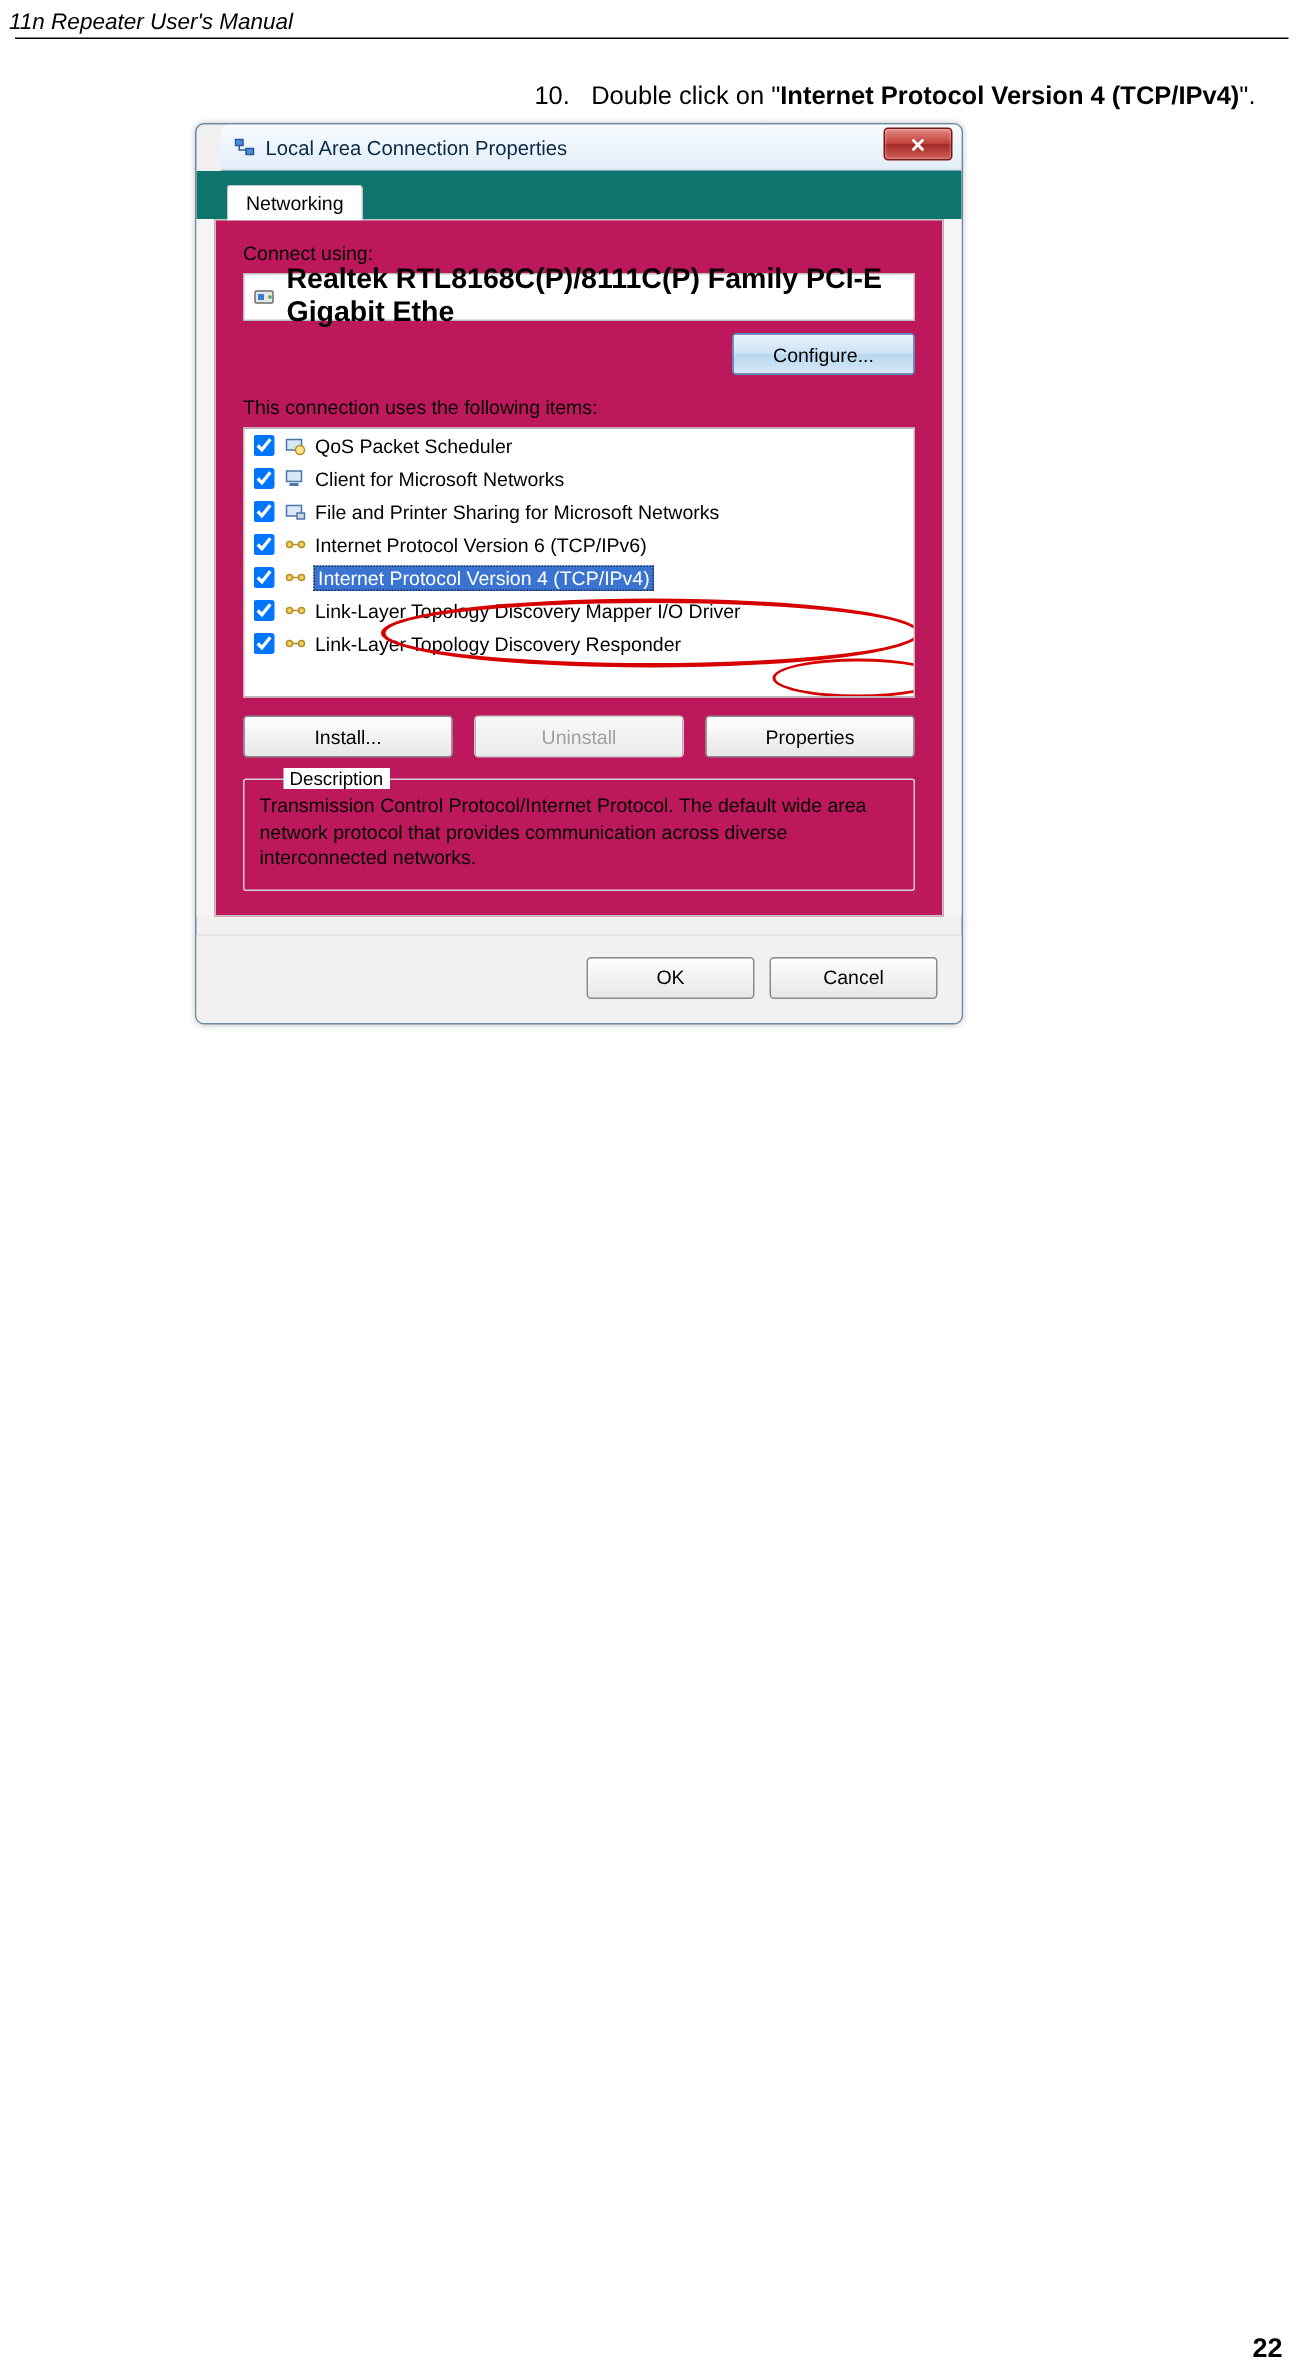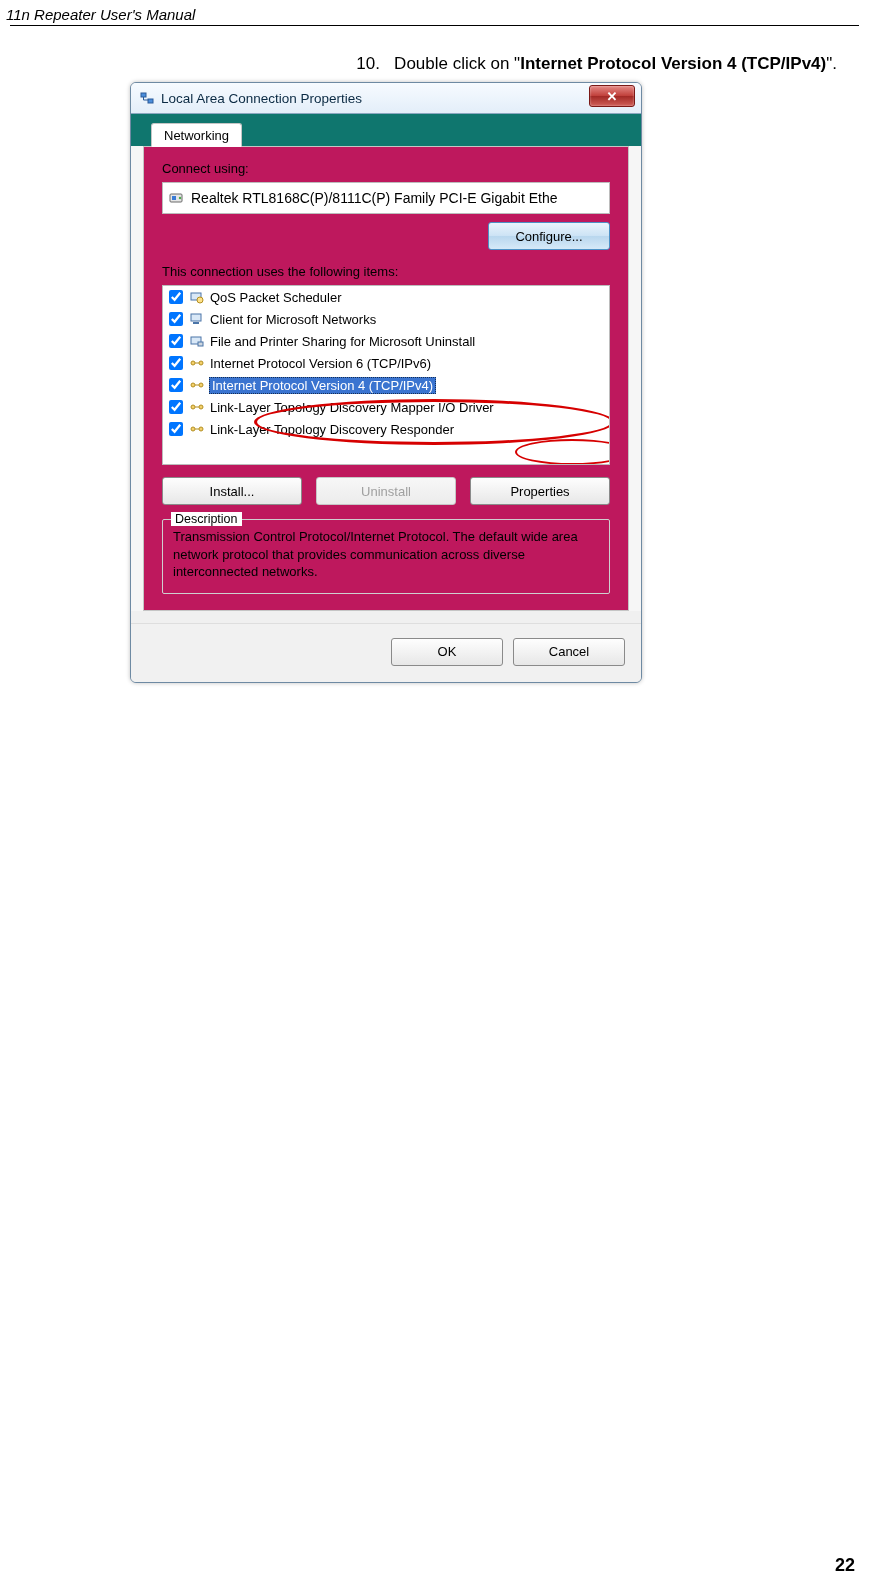--- a/index.html
+++ b/index.html
@@ -50,20 +50,21 @@
     background: #f0f0f0;
   }
   .title-bar {
     height: 30px;
     background: linear-gradient(#f7fbff, #e3eef9);
     border-bottom: 1px solid #8aa7c0;
     border-radius: 5px 5px 0 0;
     display: flex;
     align-items: center;
     position: relative;
+    margin-left: 16px;
   }
   .title-bar-icon {
     width: 16px;
     height: 16px;
     margin: 0 6px 0 8px;
     display: flex;
     align-items: center;
     justify-content: center;
   }
   .title-bar-icon svg { width: 16px; height: 16px; }
@@ -118,22 +119,23 @@
   .label {
     font-size: 13px;
     margin-bottom: 6px;
   }
   .adapter-box {
     border: 1px solid #bcbcbc;
     background: #fff;
     display: flex;
     align-items: center;
     padding: 4px 6px;
-    font-size: 14px;
+    font-size: 19px;
     height: 22px;
+    font-weight: bold;
   }
   .adapter-icon {
     width: 16px; height: 16px;
     margin-right: 6px;
     display: flex; align-items: center; justify-content: center;
   }
   .adapter-icon svg { width: 16px; height: 16px; }
   .right-btn-row {
     display: flex;
     justify-content: flex-end;
@@ -199,21 +201,21 @@
   .three-btn-row .win-btn { flex: 1; min-width: 0; }
   .fieldset {
     border: 1px solid #cfcfcf;
     border-radius: 2px;
     padding: 8px 10px 12px 10px;
     position: relative;
   }
   .fieldset-legend {
     position: absolute;
     top: -8px;
-    left: 8px;
+    left: 26px;
     background: #fff;
     padding: 0 4px;
     font-size: 12.5px;
   }
   .desc-text {
     font-size: 13px;
     line-height: 1.35;
   }
   .dlg-footer {
     display: flex;
@@ -319,21 +321,21 @@
             <span class="lbl-text">Client for Microsoft Networks</span>
           </div>
           <div class="list-item">
             <input type="checkbox" checked="" style="">
             <span class="list-item-icon">
                 <svg viewBox="0 0 14 14">
                   <rect x="1" y="3" width="10" height="7" fill="#d9e8f7" stroke="#4b75a8"></rect>
                   <rect x="8" y="8" width="5" height="4" fill="#cfd7df" stroke="#4b75a8"></rect>
                 </svg>
               </span>
-            <span class="lbl-text">File and Printer Sharing for Microsoft Uninstall</span>
+            <span class="lbl-text">File and Printer Sharing for Microsoft Networks</span>
           </div>
           <div class="list-item">
             <input type="checkbox" checked="" style="">
             <span class="list-item-icon">
                 <svg viewBox="0 0 14 14">
                   <circle cx="3" cy="7" r="2" fill="#f4d06b" stroke="#b38f22"></circle>
                   <circle cx="11" cy="7" r="2" fill="#f4d06b" stroke="#b38f22"></circle>
                   <path d="M5 7 h4" stroke="#b38f22"></path>
                 </svg>
               </span>

